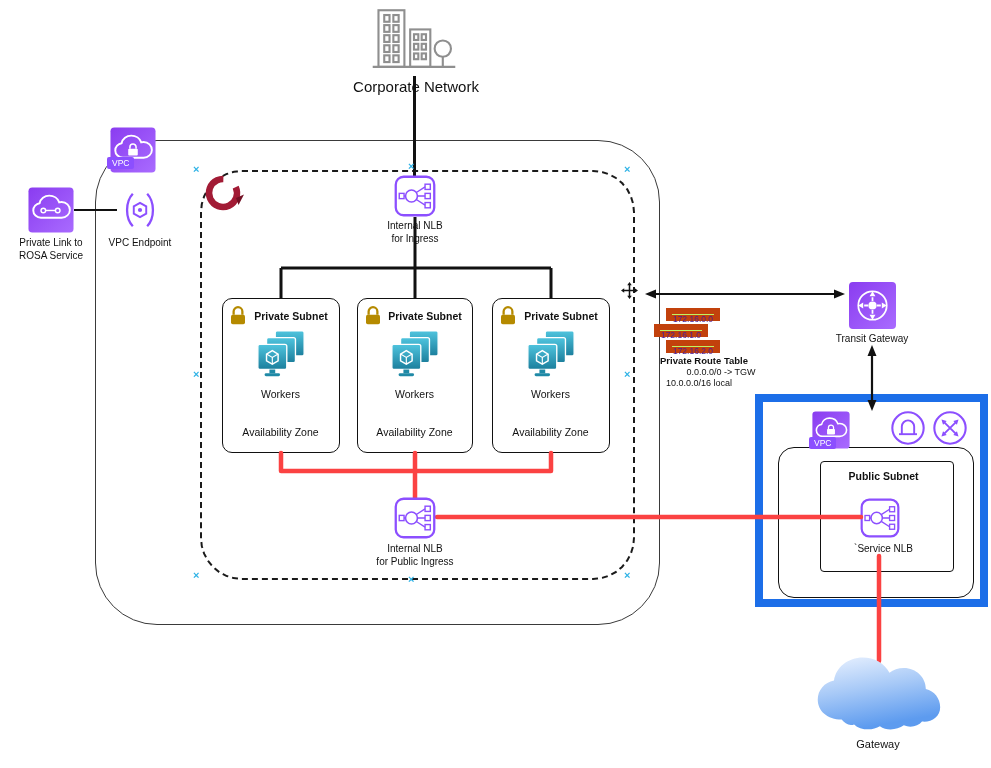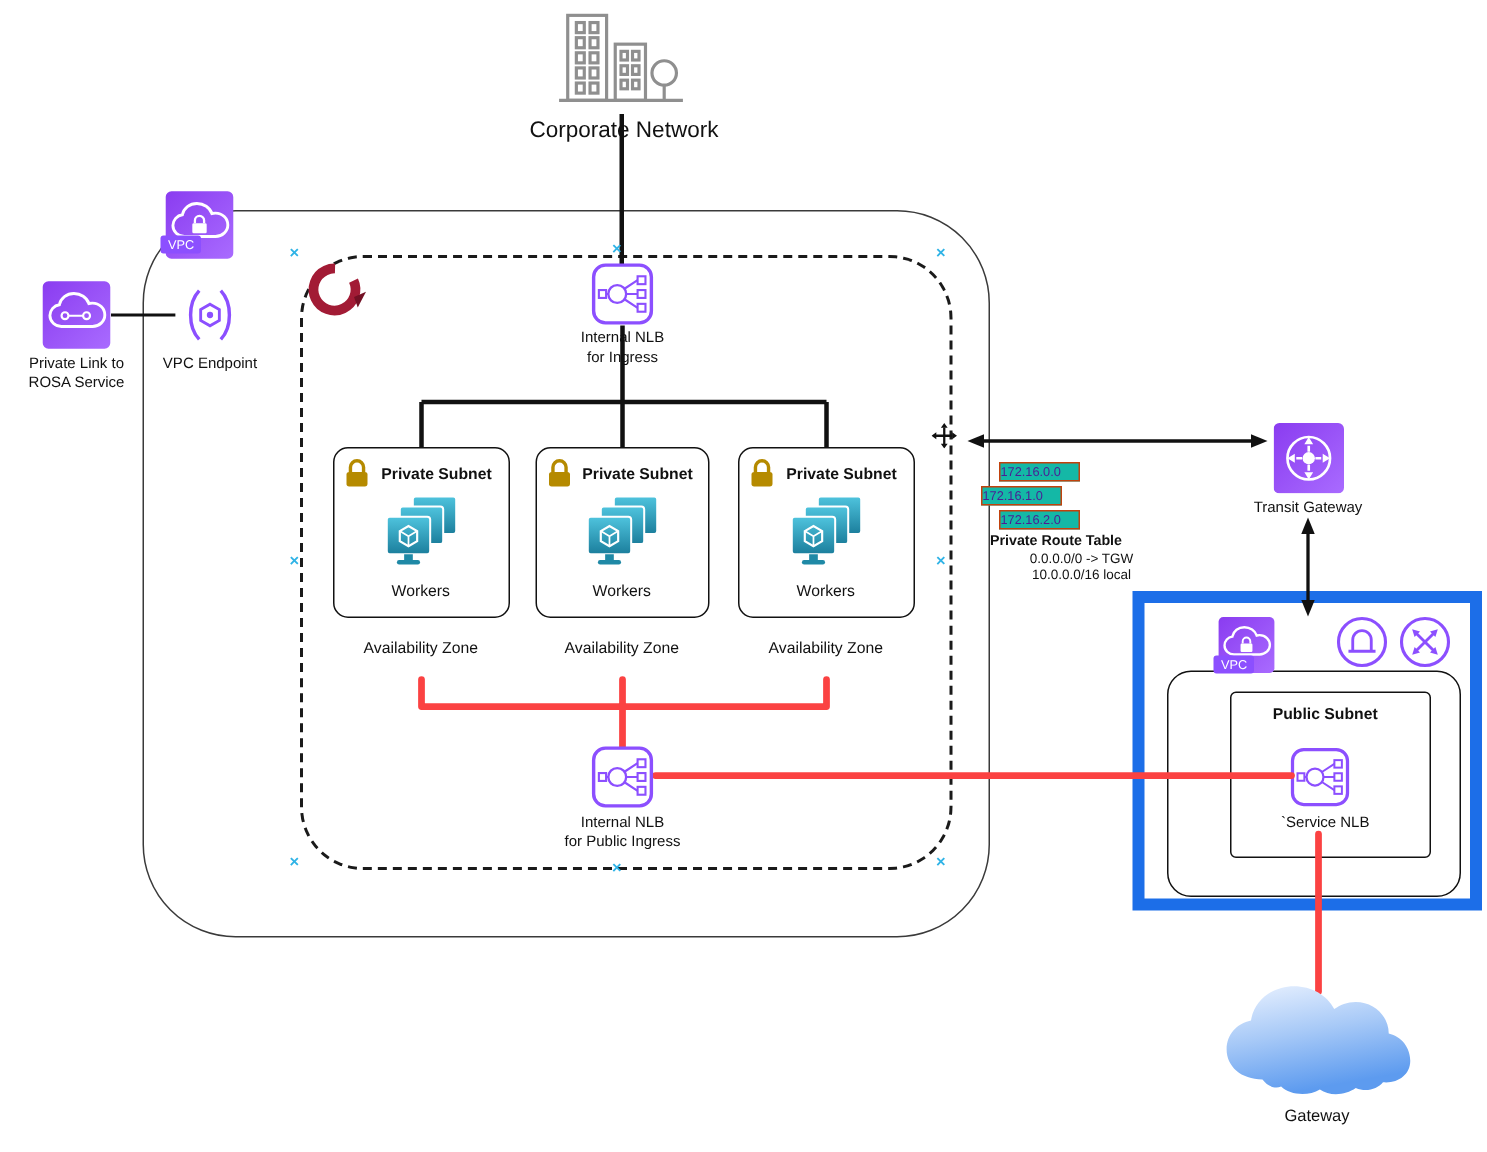--- a/index.html
+++ b/index.html
@@ -6,25 +6,25 @@
   html,body{background:#fff}
   body{font-family:"Liberation Sans","DejaVu Sans",sans-serif;color:#111}
   .stage{position:relative;width:991px;height:768px;background:#fff;overflow:hidden}
   .box{position:absolute;background:#fff;z-index:1}
   .conn{position:absolute;left:0;top:0;width:991px;height:768px;pointer-events:none;z-index:5}
   .node{position:absolute;z-index:6}
   .lbl{position:absolute;white-space:pre-line;text-align:center;color:#111;line-height:1.28;font-size:10.5px;z-index:7}
   .bold{font-weight:bold}
   .tag{position:absolute;background:#8C4FFF;color:#fff;font-size:8.5px;font-weight:normal;padding:1px 5px;border-radius:2px;z-index:8;line-height:1.2}
   .xmark{position:absolute;color:#2FB3E6;font-weight:bold;font-size:11px;line-height:1;z-index:9}
-  .cidr{position:absolute;width:54px;height:13px;border:1px solid #c2410c;color:#4C1D95;background:#14b8a6;
-        font-size:8.5px;line-height:11px;text-align:left;z-index:7}
+  .cidr{position:absolute;width:54px;height:13px;border:6px solid #c2410c;color:#4C1D95;background:#bef264;
+        font-size:8.5px;line-height:11px;text-align:center;z-index:7}
   .vpc-box{left:95px;top:140px;width:565px;height:485px;border:1.3px solid #3a3a3a;border-radius:62px}
   .dashed-box{left:200px;top:170px;width:435px;height:410px;border:2px dashed #1a1a1a;border-radius:42px;background:transparent}
-  .subnet{width:118px;height:114px;border:1.5px solid #111;border-radius:10px;z-index:2}
+  .subnet{width:118px;height:155px;border:1.5px solid #111;border-radius:10px;z-index:2}
   .blue-box{left:755px;top:394px;width:233px;height:213px;border:8px solid #1C6EE8;background:#fff}
   .inner-rect{left:778px;top:447px;width:196px;height:151px;border:1.5px solid #111;border-radius:16px;z-index:2}
   .pub-subnet{left:820px;top:461px;width:134px;height:111px;border:1.5px solid #111;border-radius:4px;z-index:3}
   .sub-abs{position:absolute}
 </style>
 </head>
 <body>
 
 <svg width="0" height="0" style="position:absolute" aria-hidden="true">
   <defs>
@@ -218,21 +218,21 @@
   <svg class="node" style="left:621px;top:282px;z-index:9" width="17" height="17" viewBox="0 0 18 18">
     <path d="M9 3.2V14.8M3.2 9H14.8" stroke="#111" stroke-width="1.6" fill="none"></path>
     <path d="M9 0l2.4 3.4H6.6zM9 18l2.4-3.4H6.6zM0 9l3.4-2.4v4.8zM18 9l-3.4-2.4v4.8z" fill="#111"></path>
   </svg>
 
   <div class="cidr" style="left:666px;top:308px">172.16.0.0</div>
   <div class="cidr" style="left:654px;top:324px">172.16.1.0</div>
   <div class="cidr" style="left:666px;top:340px">172.16.2.0</div>
   <div class="lbl bold" style="left:660px;top:355px;width:110px;font-size:9.5px;text-align:left">Private Route Table</div>
   <div class="lbl" style="left:666px;top:367px;width:110px;font-size:9px;text-align:center">0.0.0.0/0 -&gt; TGW</div>
-  <div class="lbl" style="left:666px;top:378px;width:110px;font-size:9px;text-align:center">10.0.0.0/16 local</div>
+  <div class="lbl" style="left:666px;top:378px;width:110px;font-size:9px;text-align:left">10.0.0.0/16 local</div>
 
   <svg class="node" style="left:849px;top:282px" width="47" height="47">
       <use href="#sym-tgw"></use>
     </svg>
   <div class="lbl" style="left:822px;top:333px;width:100px;font-size:10px">Transit Gateway</div>
 
   <svg class="node" style="left:812px;top:411px" width="38" height="38">
       <use href="#sym-vpc"></use>
     </svg>
   <div class="tag" style="left:809px;top:437px">VPC</div>

